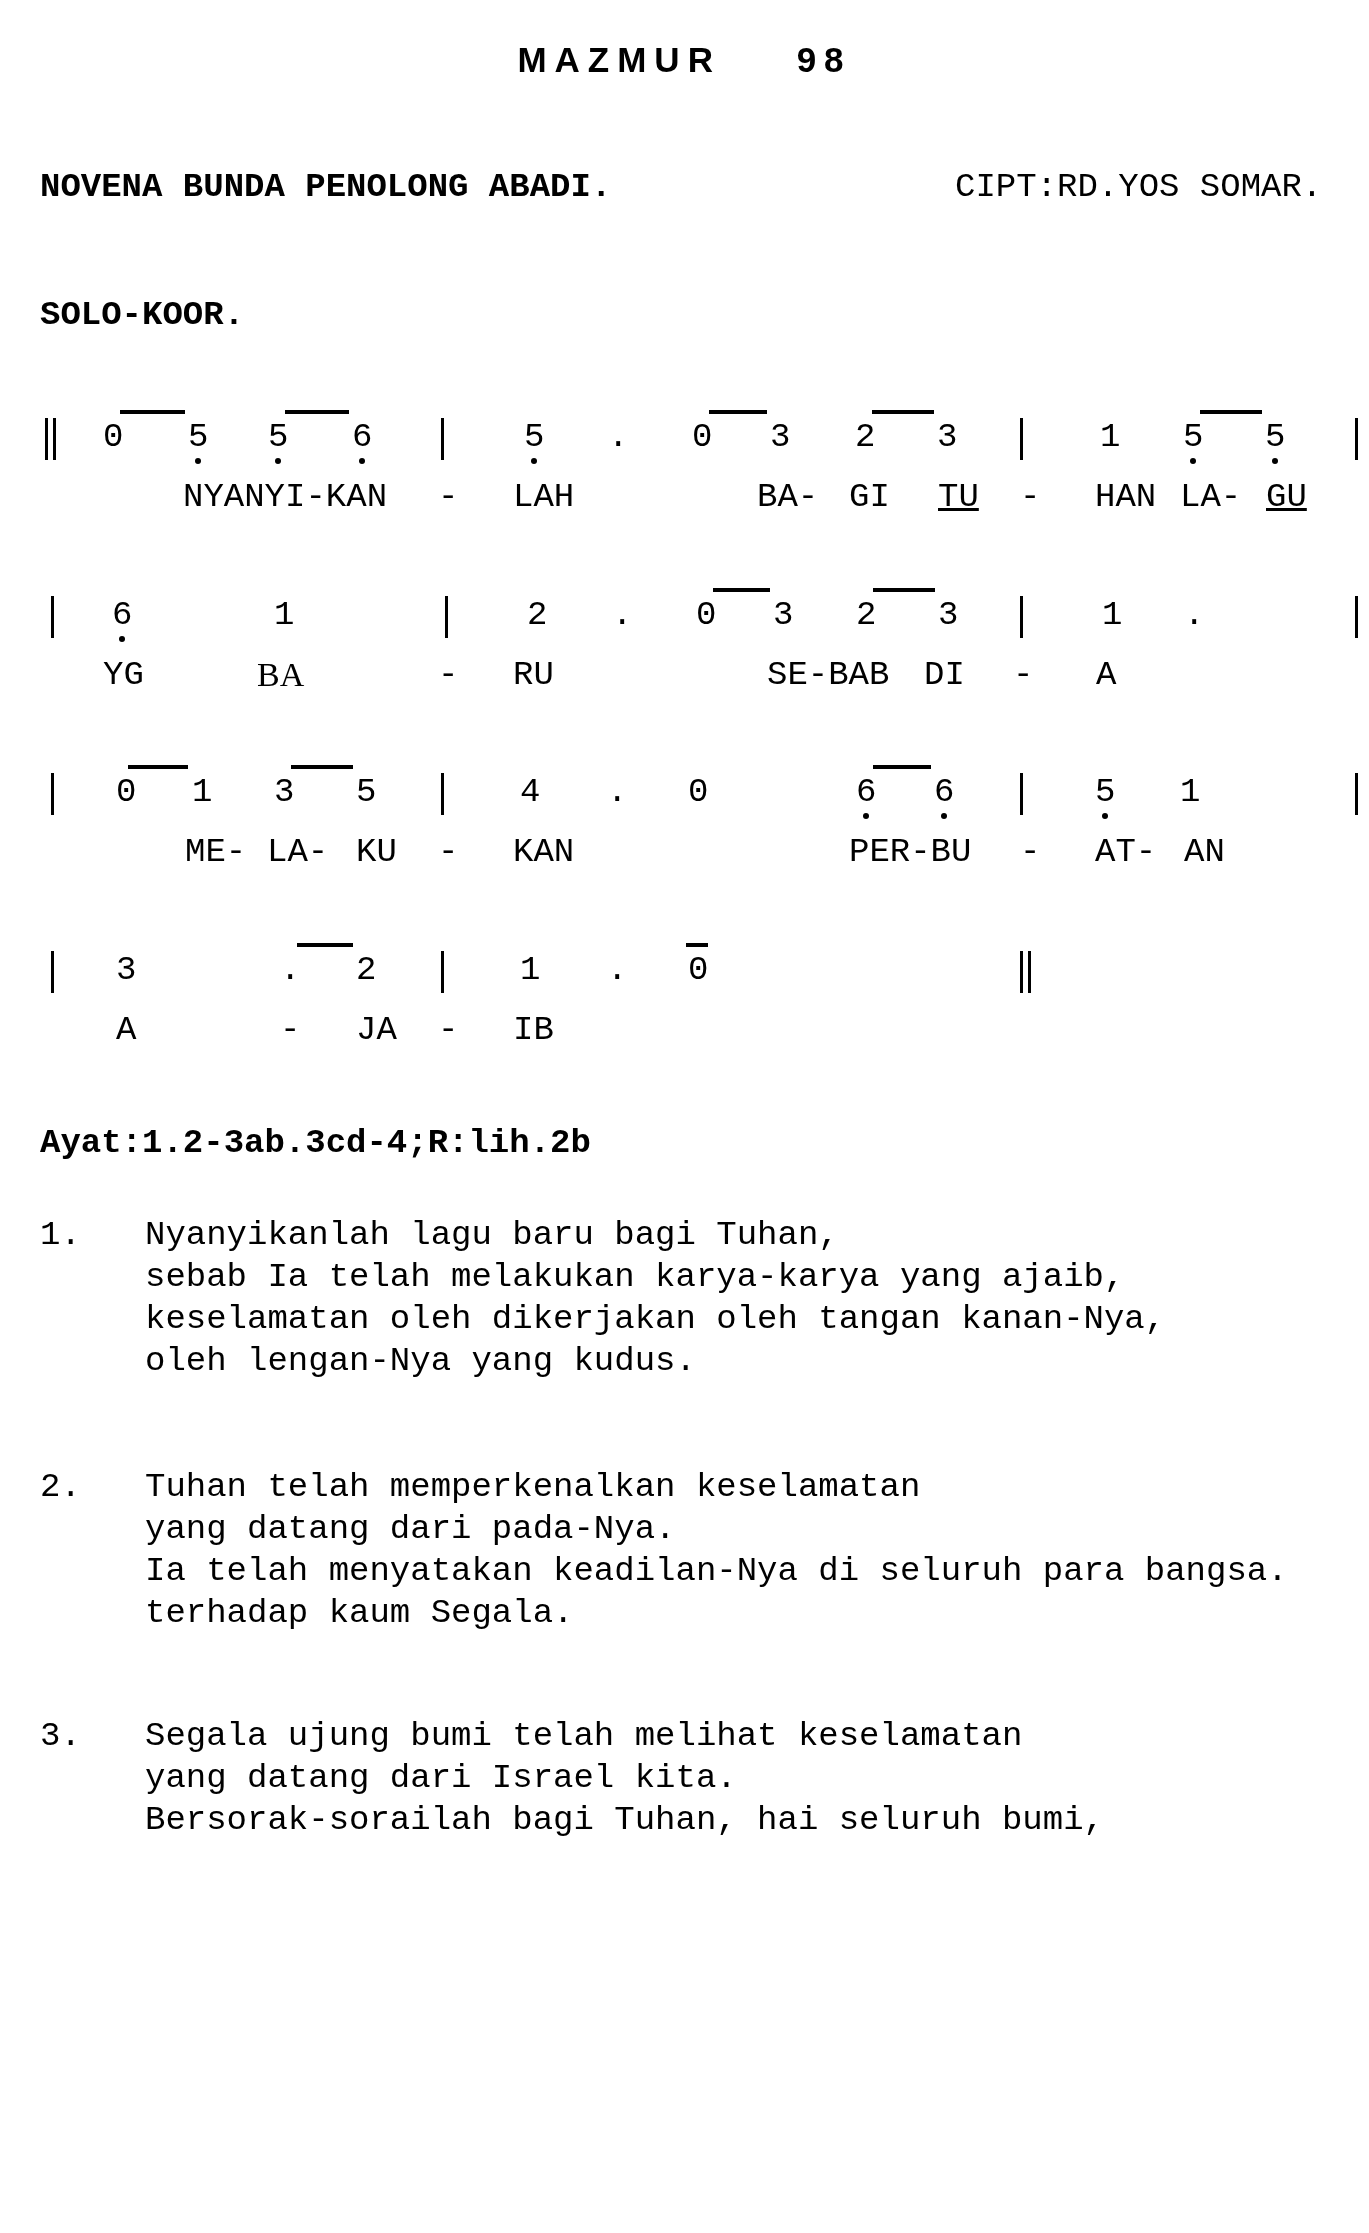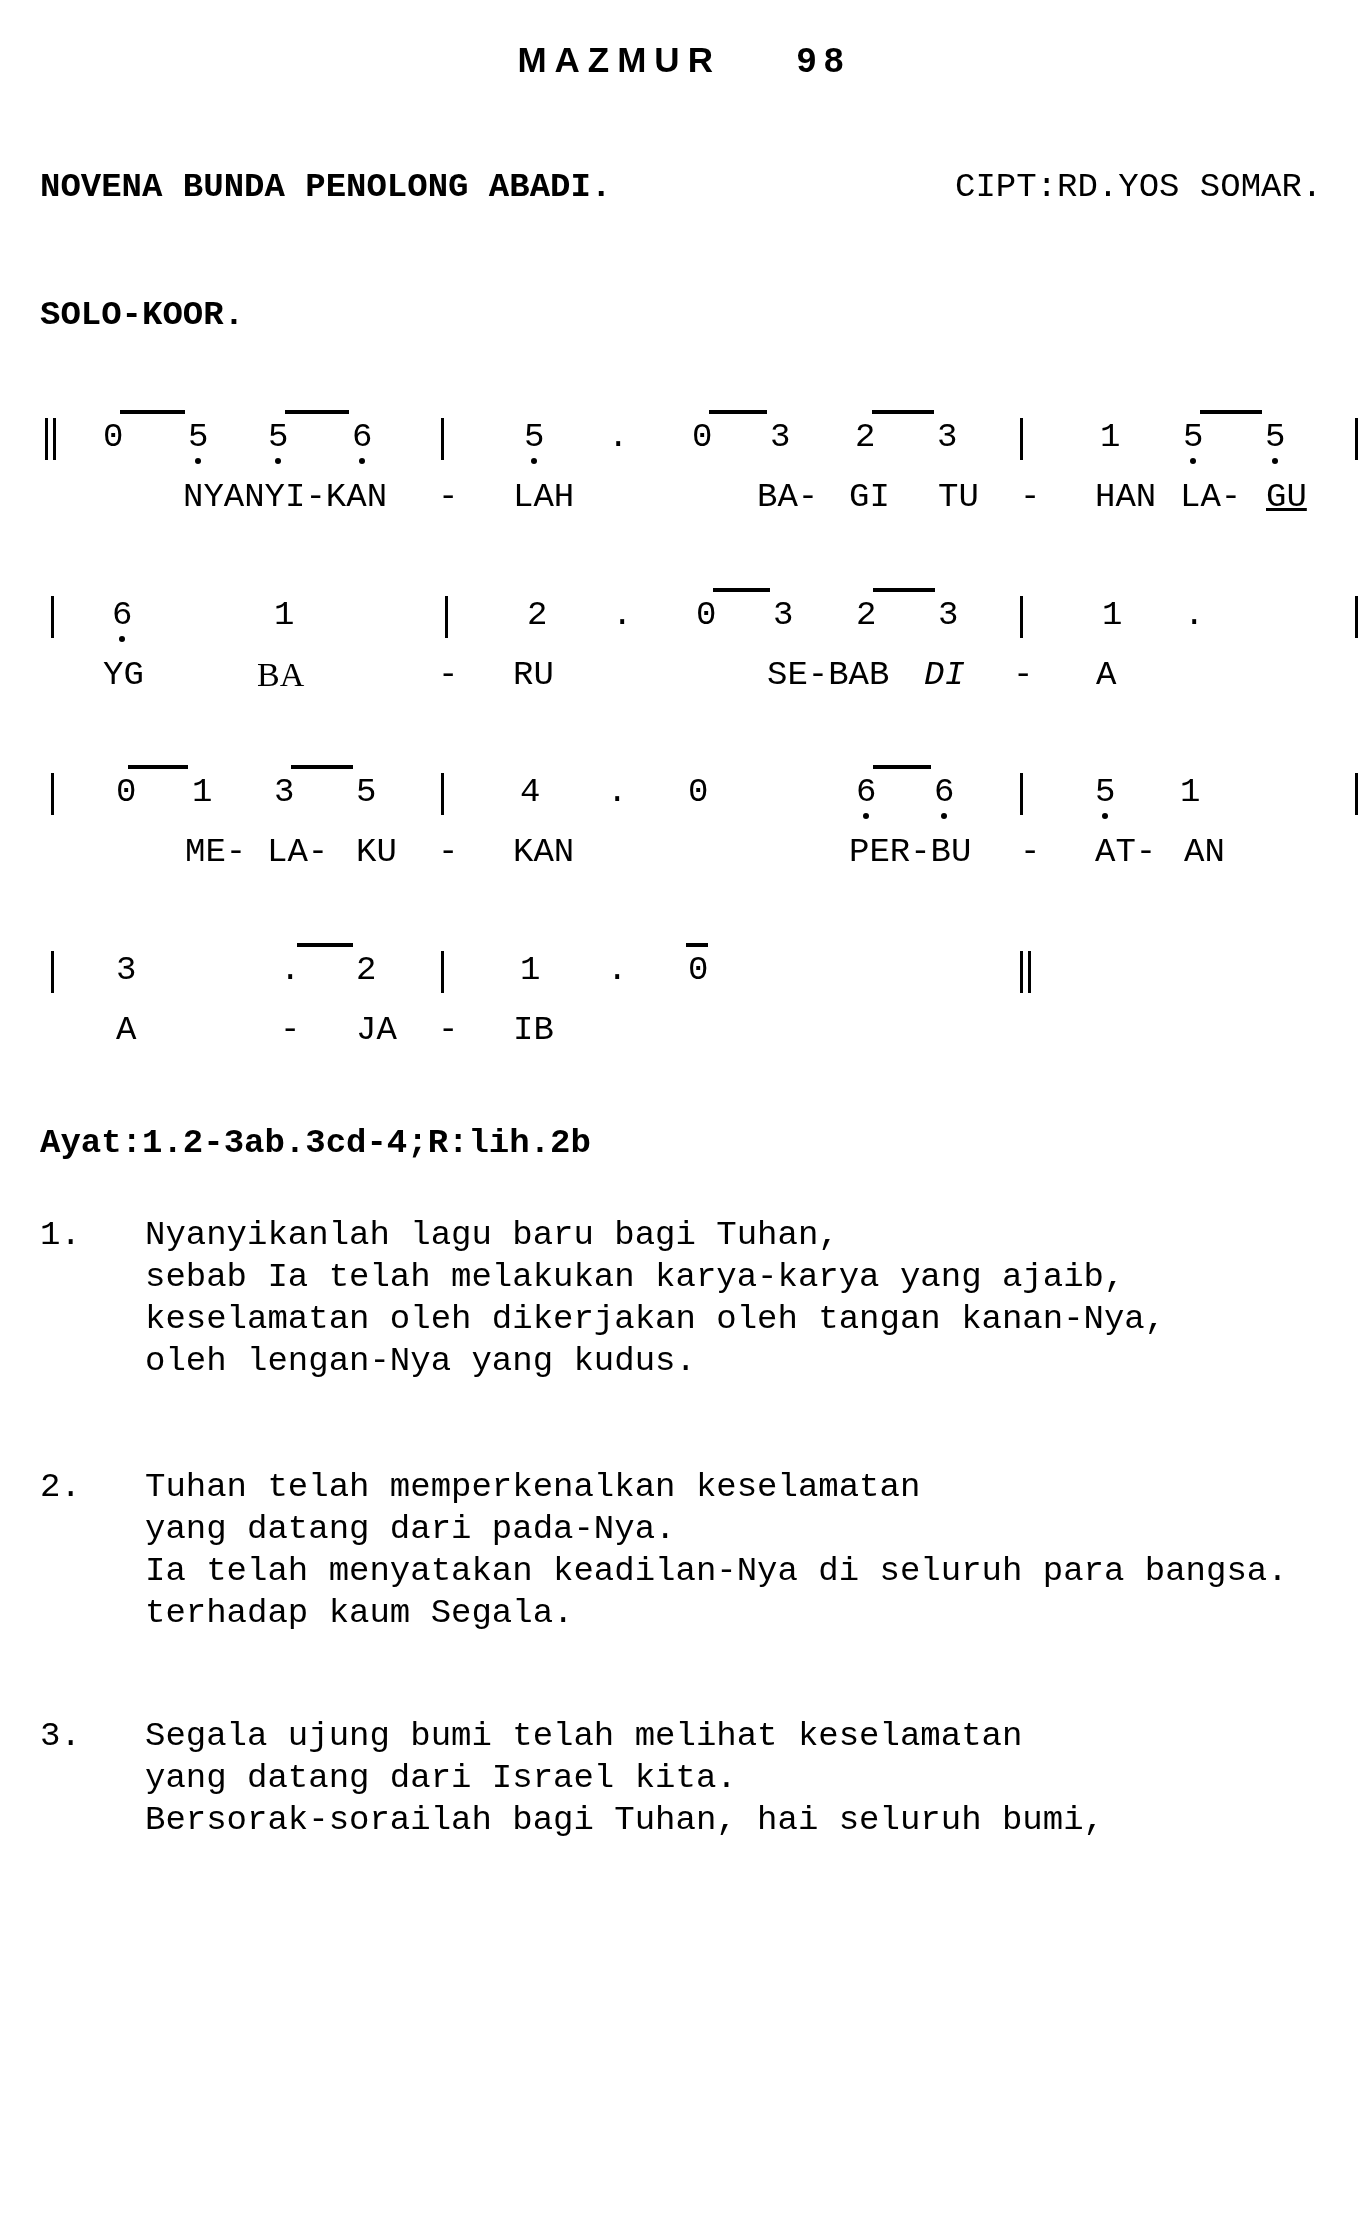--- a/index.html
+++ b/index.html
@@ -62,21 +62,21 @@
         <div class="note mono" style="left: 1183px;">5</div>
         <div class="odot" style="left: 1190px;"></div>
         <div class="note mono" style="left: 1265px;">5</div>
         <div class="odot" style="left: 1272px;"></div>
         <div class="barline" style="left: 1355px;"></div>
         <div class="lyric mono" style="left: 183px;">NYANYI-KAN</div>
         <div class="lyric mono" style="left: 438px;">-</div>
         <div class="lyric mono" style="left: 513px;">LAH</div>
         <div class="lyric mono" style="left: 757px;">BA-</div>
         <div class="lyric mono" style="left: 849px;">GI</div>
-        <div class="lyric mono" style="left: 938px;">TU</div>
+        <div class="lyric mono" style="left: 938px; text-decoration: underline;">TU</div>
         <div class="lyric mono" style="left: 1020px;">-</div>
         <div class="lyric mono" style="left: 1095px;">HAN</div>
         <div class="lyric mono" style="left: 1180px;">LA-</div>
         <div class="lyric mono" style="left: 1266px; text-decoration: underline;">GU</div>
       </div>
       <div class="music-line" style="top: 588px;">
         <div class="beam" style="left: 713px; width: 57px;"></div>
         <div class="beam" style="left: 873px; width: 62px;"></div>
         <div class="barline" style="left: 51px;"></div>
         <div class="note mono" style="left: 112px;">6</div>
@@ -91,21 +91,21 @@
         <div class="note mono" style="left: 938px;">3</div>
         <div class="barline" style="left: 1020px;"></div>
         <div class="note mono" style="left: 1102px;">1</div>
         <div class="note mono" style="left: 1184px;">.</div>
         <div class="barline" style="left: 1355px;"></div>
         <div class="lyric mono" style="left: 103px;">YG</div>
         <div class="lyric mono" style="left: 257px; font-family: Liberation Serif, serif;">BA</div>
         <div class="lyric mono" style="left: 438px;">-</div>
         <div class="lyric mono" style="left: 513px;">RU</div>
         <div class="lyric mono" style="left: 767px;">SE-BAB</div>
-        <div class="lyric mono" style="left: 924px; font-style: italic;">DI</div>
+        <div class="lyric mono" style="left: 924px;">DI</div>
         <div class="lyric mono" style="left: 1013px;">-</div>
         <div class="lyric mono" style="left: 1096px;">A</div>
       </div>
       <div class="music-line" style="top: 765px;">
         <div class="beam" style="left: 128px; width: 60px;"></div>
         <div class="beam" style="left: 291px; width: 62px;"></div>
         <div class="beam" style="left: 873px; width: 58px;"></div>
         <div class="barline" style="left: 51px;"></div>
         <div class="note mono" style="left: 116px;">0</div>
         <div class="note mono" style="left: 192px;">1</div>

